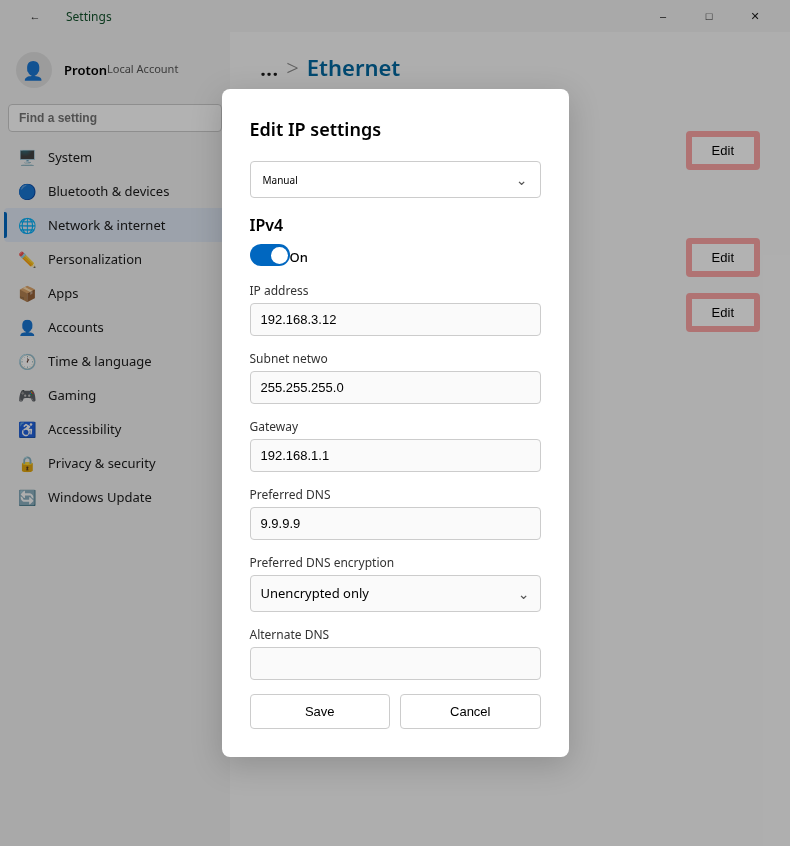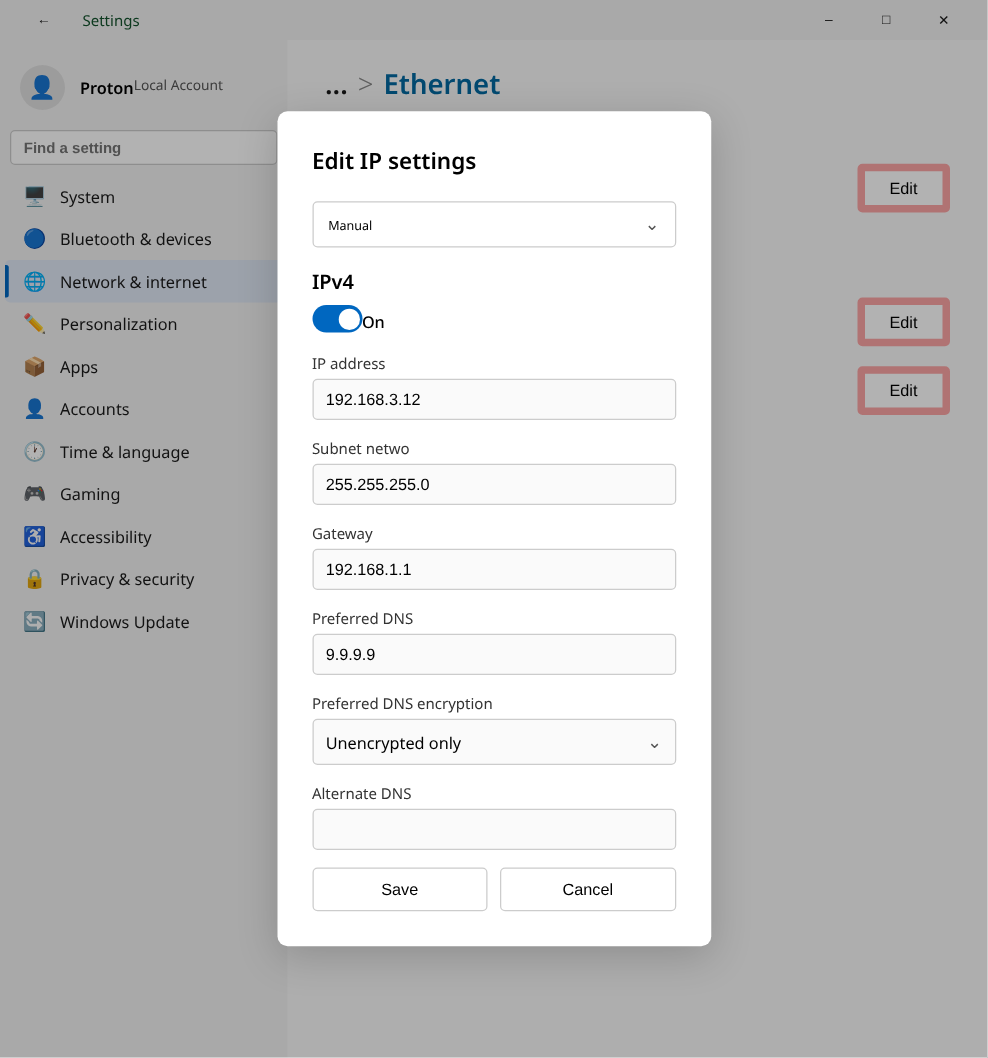--- a/index.html
+++ b/index.html
@@ -301,21 +301,21 @@
 
     .dns-dropdown {
       width: 100%;
       padding: 8px 10px;
       border: 1px solid #ccc;
       border-radius: 4px;
       font-size: 13px;
       background: #fafafa;
       cursor: pointer;
       display: flex;
-      align-items: center;
+      align-items: flex-start;
       justify-content: space-between;
       margin-bottom: 14px;
     }
 
     .modal-footer {
       display: flex;
       gap: 10px;
       margin-top: 8px;
     }
     .save-btn {

